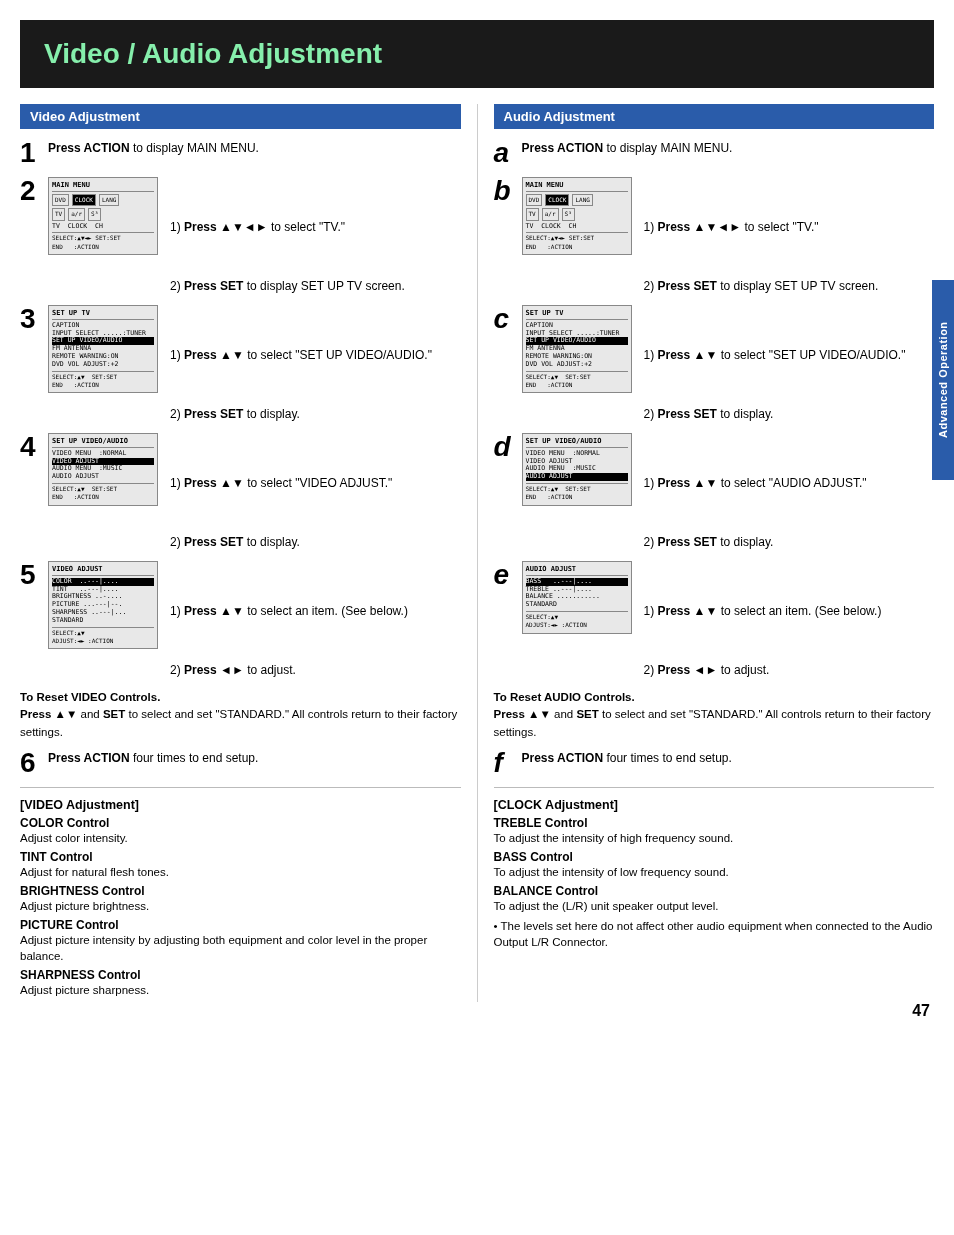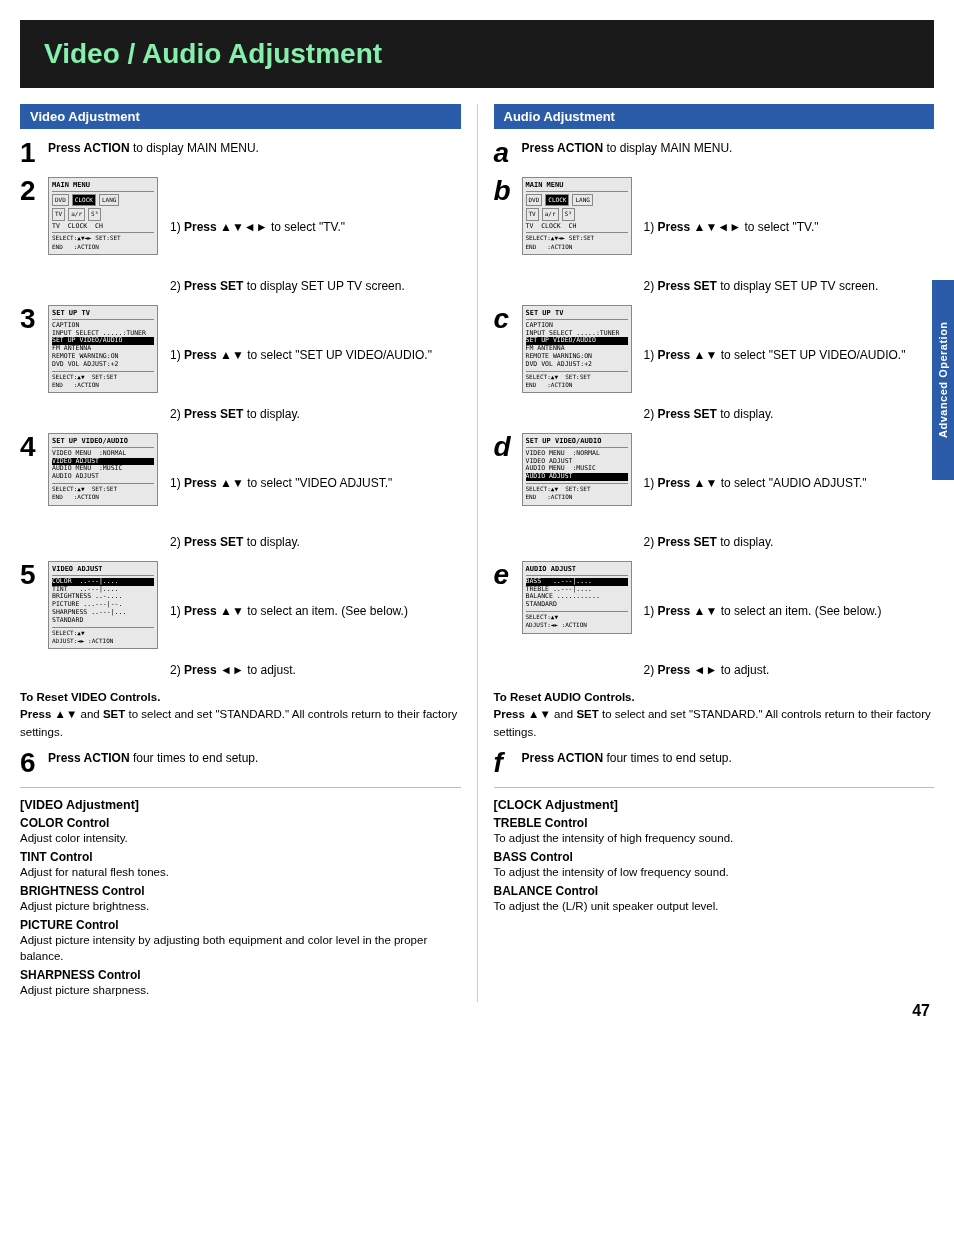--- a/index.html
+++ b/index.html
@@ -495,20 +495,21 @@
         </div>
         <div>
           <div class="adj-item-title">BASS Control</div>
           <div class="adj-item-desc">To adjust the intensity of low frequency sound.</div>
         </div>
         <div>
           <div class="adj-item-title">BALANCE Control</div>
           <div class="adj-item-desc">To adjust the (L/R) unit speaker output level.</div>
         </div>
       </div>
+      <div class="bullet-note">• The levels set here do not affect other audio equipment when connected to the Audio Output L/R Connector.</div>
 
     </div>
 
   </div>
 
   <div class="page-number">47</div>
 
   <div class="sidebar-label">Advanced Operation</div>
 
 </div>

